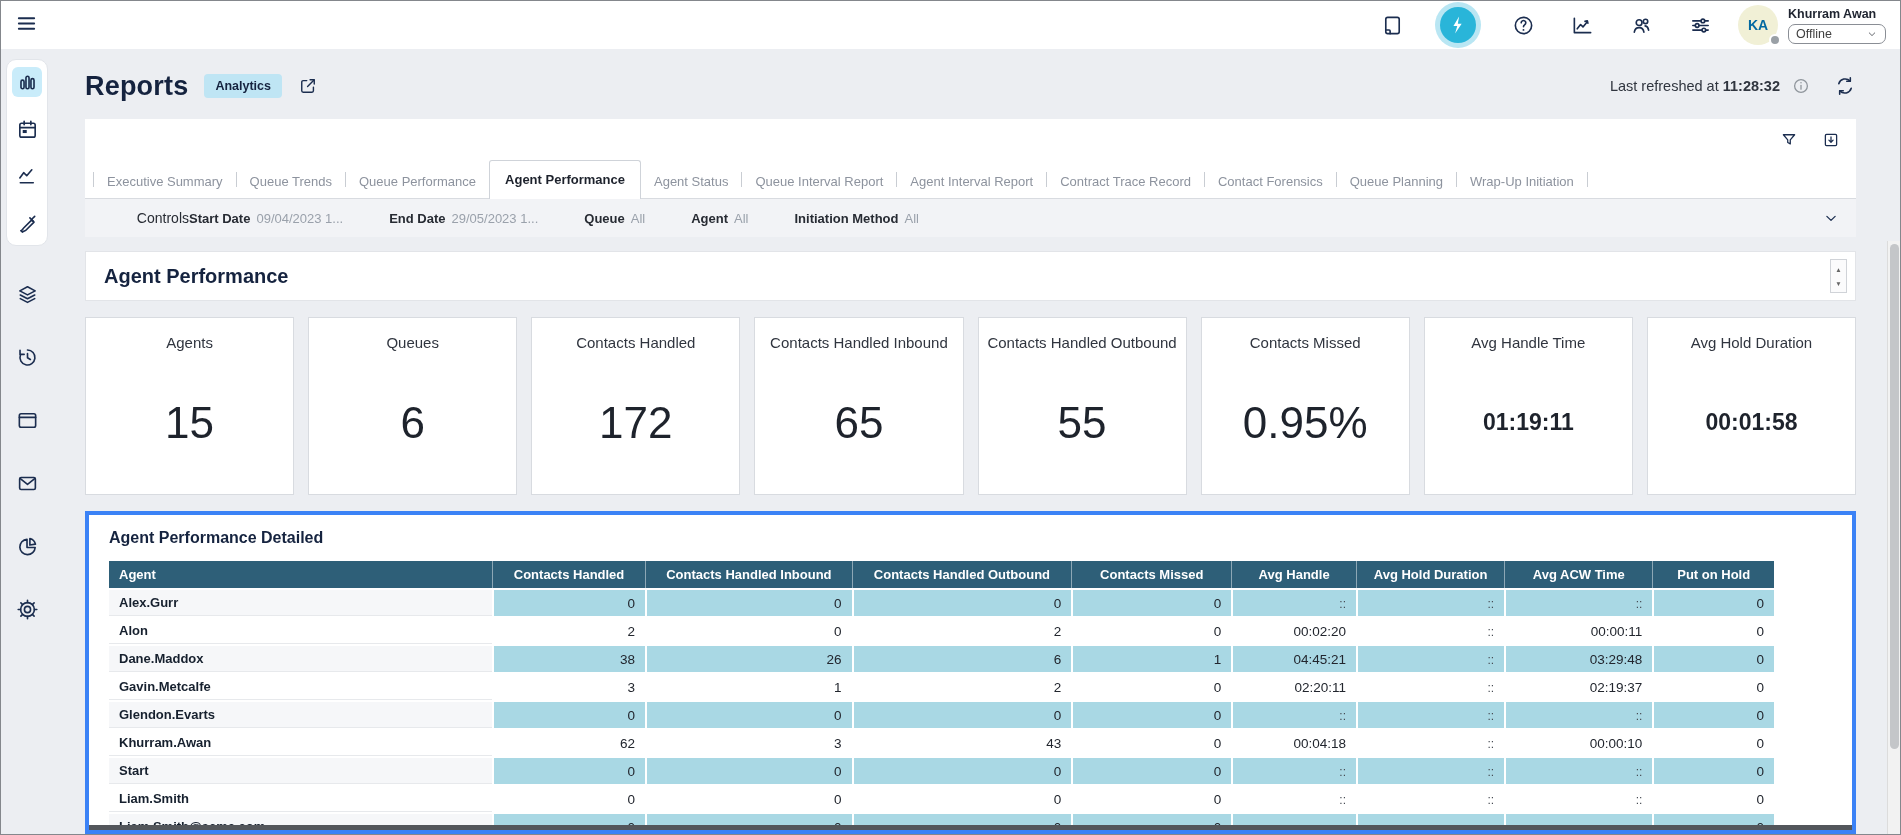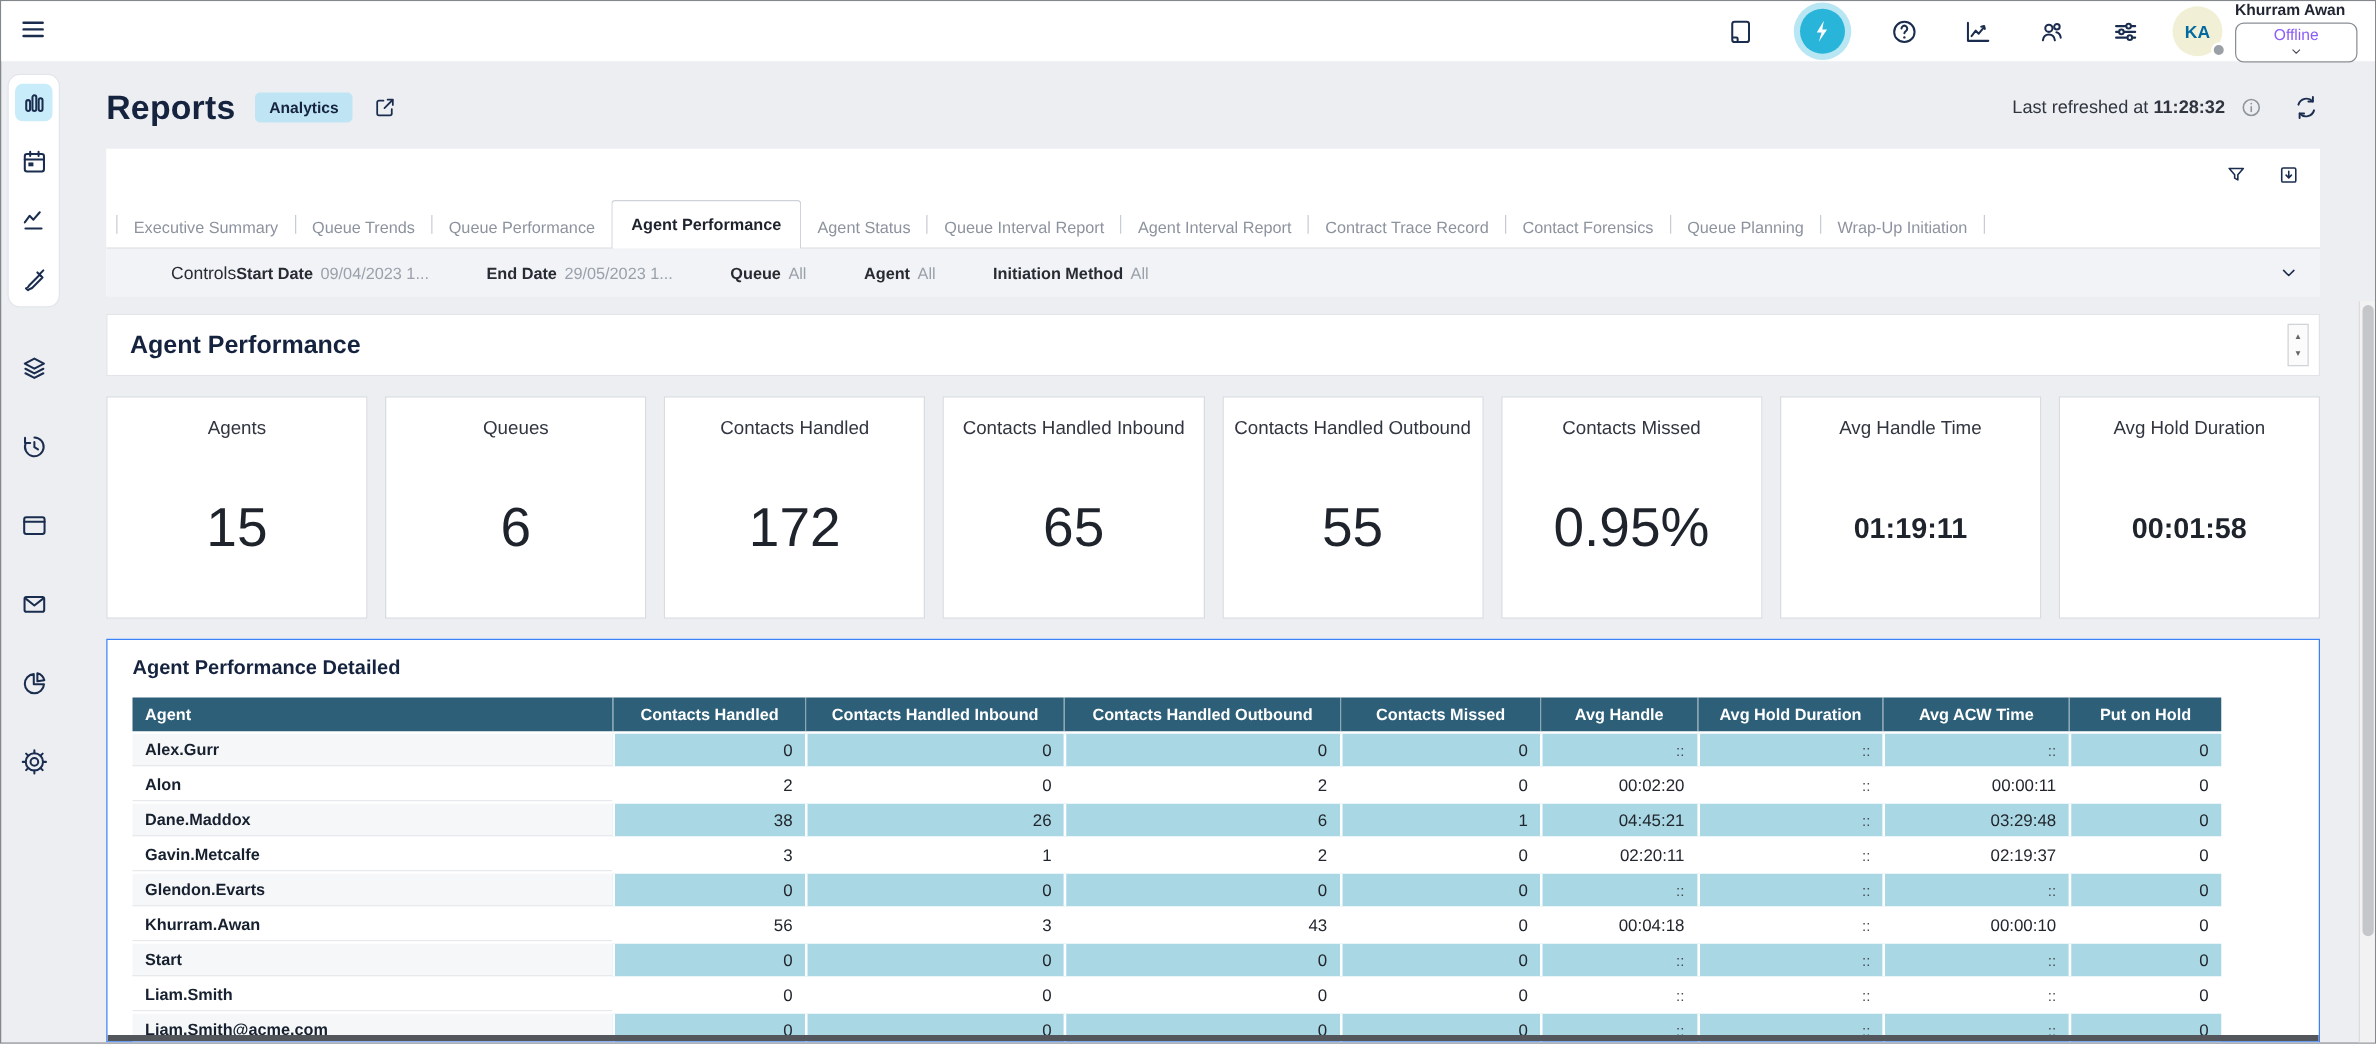--- a/index.html
+++ b/index.html
@@ -13,21 +13,21 @@
   .topbar-right{display:flex;align-items:center;}
   .topbar-icons{display:flex;align-items:center;gap:36px;margin-right:26px;}
   .top-icon{width:23px;height:23px;color:#1b2d4f;}
   .bolt-btn{width:36px;height:36px;border-radius:50%;background:var(--accent,#29b5d9);box-shadow:0 0 0 5px #b9e6f3;display:flex;align-items:center;justify-content:center;}
   .bolt-btn svg{width:22px;height:22px;}
   .user{display:flex;align-items:center;gap:10px;}
   .avatar{width:40px;height:40px;border-radius:50%;background:#f1f0d6;color:#0369a1;font-weight:bold;font-size:14px;display:flex;align-items:center;justify-content:center;position:relative;}
   .avatar .dot{position:absolute;right:-3px;bottom:-1px;width:12px;height:12px;border-radius:50%;background:#9aa0a6;border:2px solid #fff;}
   .user-col{display:flex;flex-direction:column;gap:3px;}
   .user-name{font-size:12.5px;font-weight:bold;color:#1f2430;}
-  .status-select{width:98px;border:1px solid #8a8e95;border-radius:7px;background:#fff;padding:2px 7px;font-size:12.5px;color:#8b5cf6;display:flex;align-items:center;justify-content:space-between;cursor:pointer;flex-direction:column;}
+  .status-select{width:98px;border:1px solid #8a8e95;border-radius:7px;background:#fff;padding:2px 7px;font-size:12.5px;color:#404040;display:flex;align-items:center;justify-content:space-between;cursor:pointer;}
   .status-select .sel-chev{width:12px;height:12px;color:#4a4e55;}
 
   
   .body{flex:1;display:flex;position:relative;overflow:hidden;}
   .sidebar{width:52px;flex:none;display:flex;flex-direction:column;align-items:center;padding-top:10px;color:#1b2d4f;}
   .side-group{background:#fff;border:1px solid #e2e5ea;border-radius:10px;padding:7px 5px;display:flex;flex-direction:column;gap:17px;align-items:center;}
   .side-item{width:30px;height:30px;border-radius:6px;display:flex;align-items:center;justify-content:center;cursor:pointer;}
   .side-item.active{background:#c9ecfa;}
   .sidebar>.side-item{margin-top:33px;}
   .sidebar>.side-item:nth-of-type(1){margin-top:18px;}
@@ -72,21 +72,21 @@
 
   
   .kpi-row{margin-top:16px;display:flex;gap:14px;flex:none;height:178px;}
   .kpi{flex:1;background:#fff;border:1px solid #d8dbe0;display:flex;flex-direction:column;align-items:center;padding-top:16px;}
   .kpi-label{font-size:15px;color:#30353f;white-space:nowrap;}
   .kpi-value{flex:1;display:flex;align-items:center;color:#1e232c;}
   .kpi-value.number{font-size:44px;font-weight:400;}
   .kpi-value.time{font-size:23px;font-weight:bold;}
 
   
-  .table-panel{margin-top:16px;background:#fff;border:1px solid #3b82f6;flex:1;overflow:hidden;padding:14px 20px 16px;position:relative;}
+  .table-panel{margin-top:16px;background:#fff;border:4px solid #3b82f6;flex:1;overflow:hidden;padding:14px 20px 16px;position:relative;}
   .table-panel h3{margin:0 0 12px;font-size:16px;font-weight:bold;color:#15233f;}
   table{width:calc(100% - 58px);border-collapse:separate;border-spacing:0 2px;table-layout:fixed;}
   th{background:var(--th-bg,#2e5f78);color:#fff;font-weight:bold;font-size:13px;padding:6px 10px;text-align:center;white-space:nowrap;overflow:hidden;cursor:pointer;}
   th:first-child{text-align:left;}
   th+th{border-left:1px solid rgba(255,255,255,.45);}
   td{padding:5px 10px;font-size:13.5px;text-align:right;color:#22262e;white-space:nowrap;overflow:hidden;}
   td.agent{text-align:left;font-weight:bold;font-size:13px;color:#16202e;background:#fff;border-bottom:1px solid #e7e9ec;}
   td.data{border-left:2px solid #fff;background:#fff;}
   tr.odd td.data{background:var(--cell-blue,#a9d8e4);}
   tr.odd td.agent{background:#f6f7f9;}
@@ -461,21 +461,21 @@
                 <td class="data">0</td>
                 <td class="data">0</td>
                 <td class="data">0</td>
                 <td class="data"><span class="dots">::</span></td>
                 <td class="data"><span class="dots">::</span></td>
                 <td class="data"><span class="dots">::</span></td>
                 <td class="data">0</td>
               </tr>
               <tr class="even">
                 <td class="agent">Khurram.Awan</td>
-                <td class="data">56</td>
+                <td class="data">62</td>
                 <td class="data">3</td>
                 <td class="data">43</td>
                 <td class="data">0</td>
                 <td class="data">00:04:18</td>
                 <td class="data"><span class="dots">::</span></td>
                 <td class="data">00:00:10</td>
                 <td class="data">0</td>
               </tr>
               <tr class="odd">
                 <td class="agent">Start</td>

